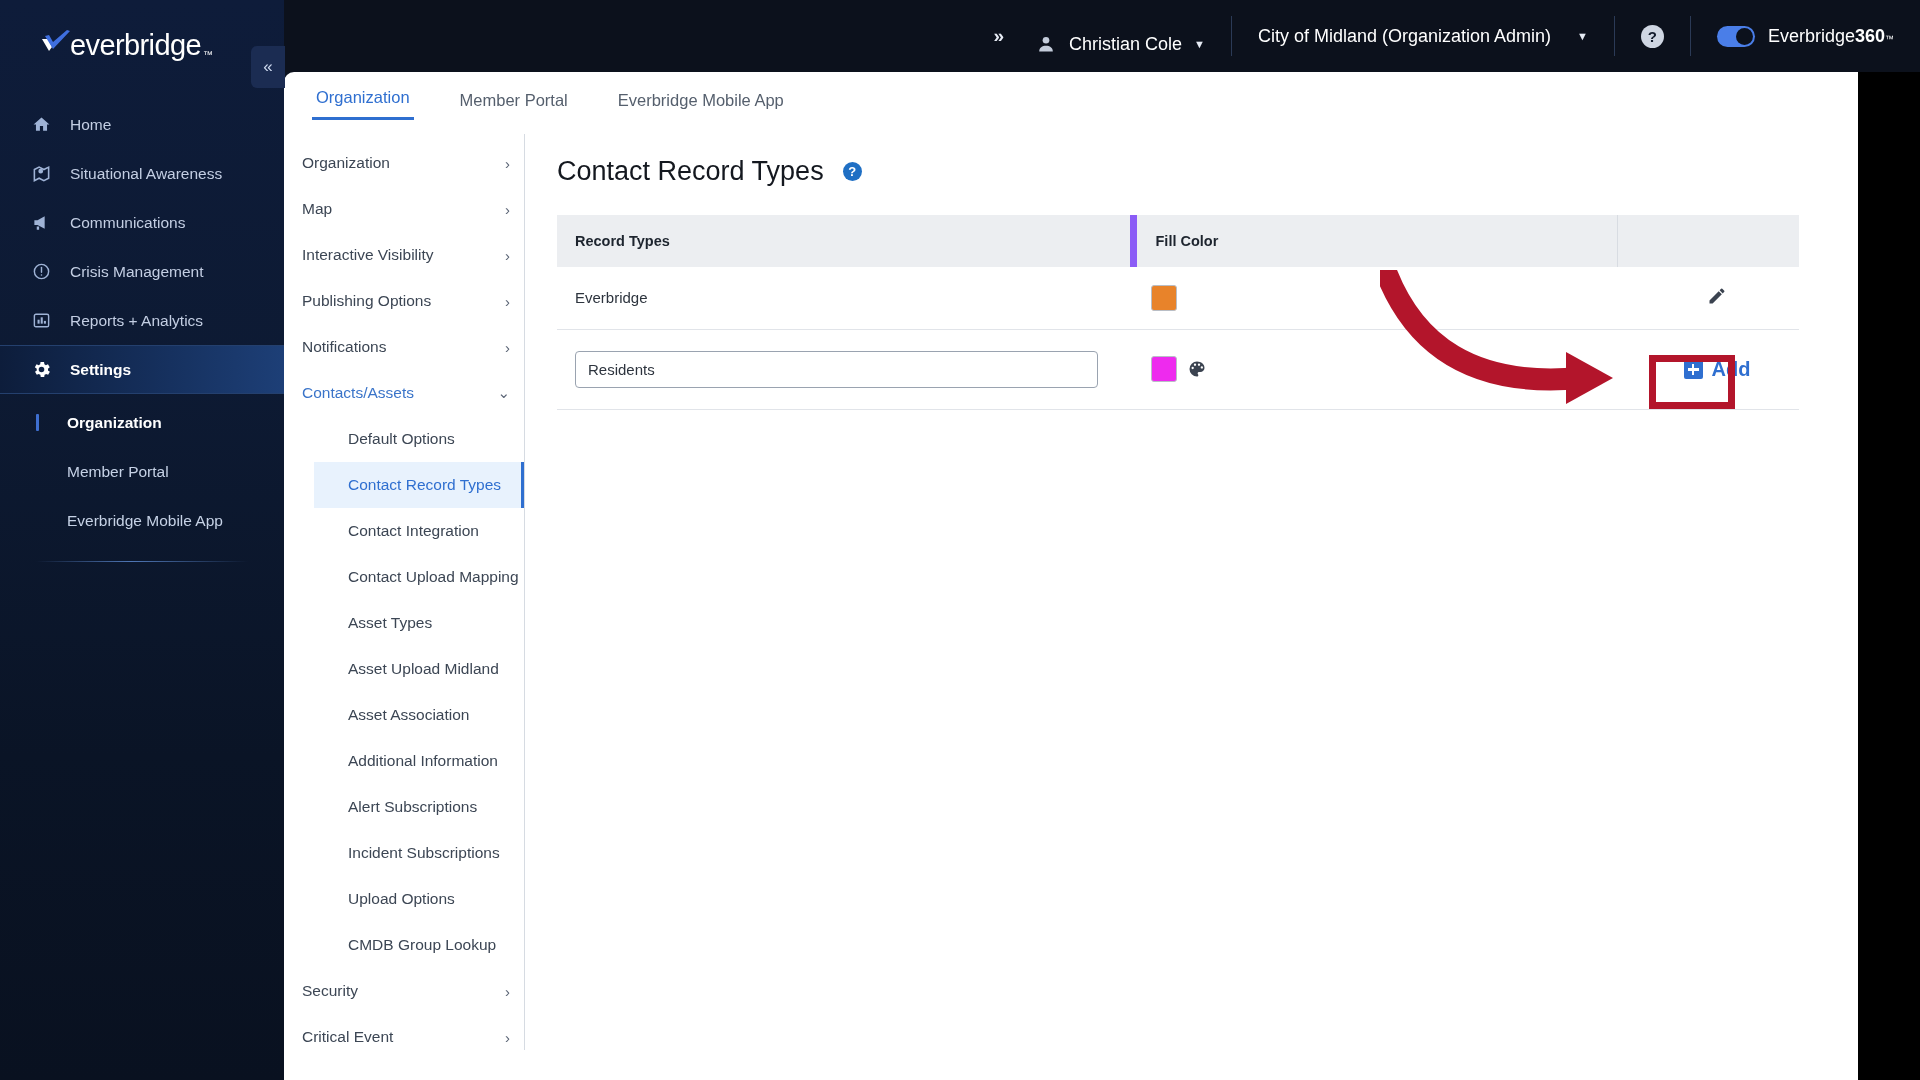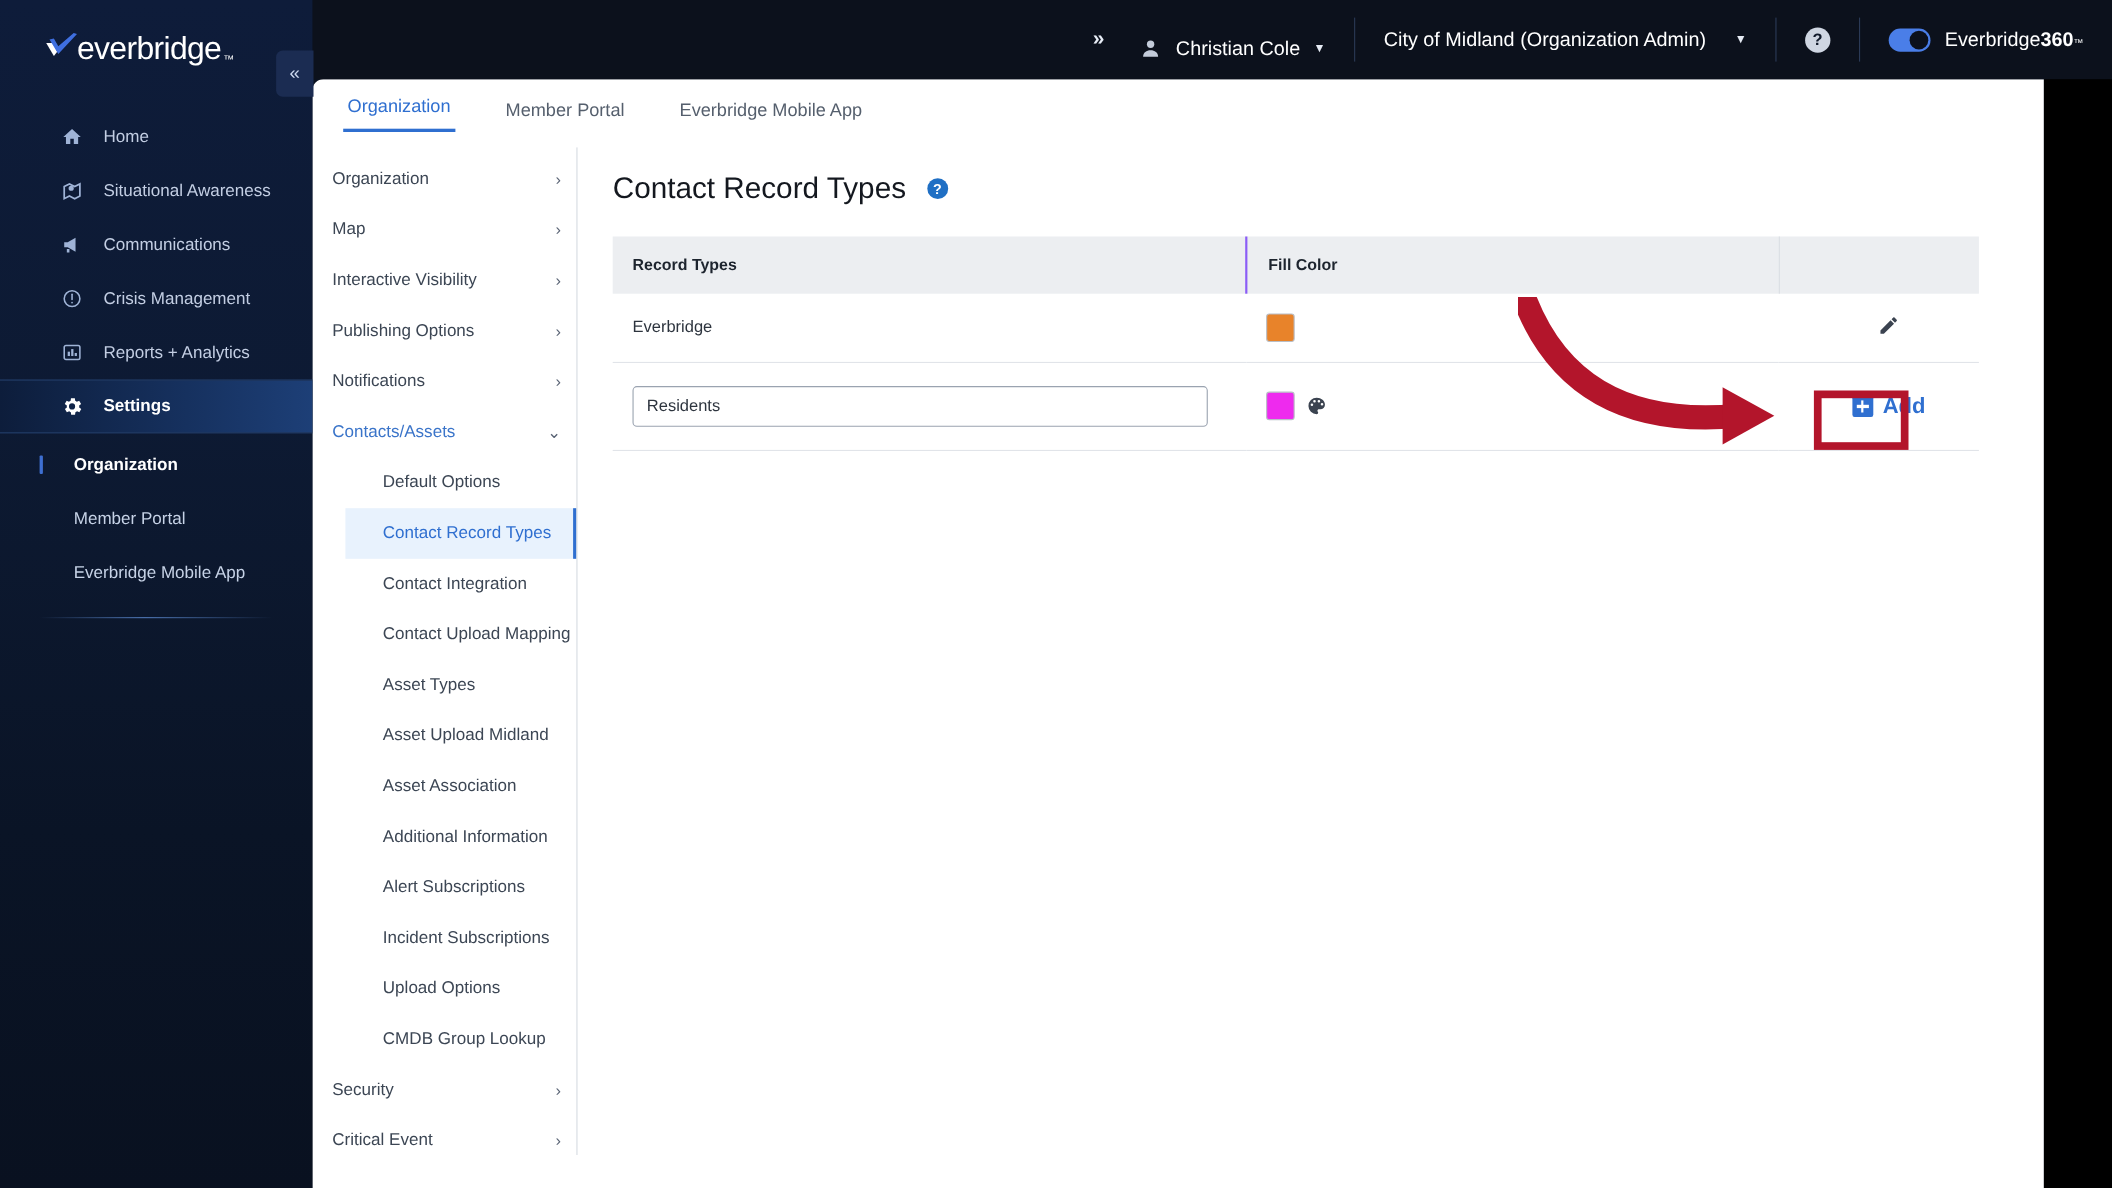--- a/index.html
+++ b/index.html
@@ -33,21 +33,21 @@
     background: #1b2c52;
     border-radius: 6px 0 0 6px;
     color: #cdd9ef; font-size: 17px;
     display: flex; align-items: center; justify-content: center;
     cursor: pointer;
   }
 
   .nav { margin-top: 28px; }
   .nav-item {
     display: flex; align-items: center;
-    height: 49px; padding-left: 54px;
+    height: 49px; padding-left: 30px;
     color: #c3cee3; font-size: 15.5px;
     cursor: pointer;
   }
   .nav-item .ni-icon {
     width: 22px; height: 22px; margin-right: 18px;
     display: flex; align-items: center; justify-content: center;
     color: #9fb3d6;
   }
   .nav-item.active {
     background: linear-gradient(90deg, #0d1d3b 0%, #16315f 60%, #1d3f77 100%);
@@ -156,21 +156,21 @@
     margin-left: 19px; cursor: pointer;
   }
 
   table.rt { width: 1242px; border-collapse: collapse; table-layout: fixed; }
   table.rt thead th {
     background: #eceef1; height: 52px; text-align: left;
     font-size: 14.5px; color: #1d242e; font-weight: bold;
     padding-left: 18px; vertical-align: middle;
   }
   table.rt thead th.c1 { width: 576px; }
-  table.rt thead th.c2 { width: 484px; border-left: 2px solid #8b5cf6; padding-left: 19px; }
+  table.rt thead th.c2 { width: 484px; border-left: 7px solid #8b5cf6; padding-left: 19px; }
   table.rt thead th.c3 { width: 182px; border-left: 1px solid #d8dce2; }
   table.rt tbody td {
     height: 62px; border-bottom: 1px solid #e1e4e9;
     padding-left: 18px; font-size: 15px; color: #2d343e; vertical-align: middle;
   }
   table.rt tbody tr.edit-row td { height: 80px; }
   .swatch { width: 26px; height: 26px; border-radius: 3px; border: 1px solid #b9bec6; display: inline-block; vertical-align: middle; }
   .pencil { width: 20px; height: 20px; color: #3b4350; cursor: pointer; display:inline-block; }
   .cell-right { text-align: center; }
 

